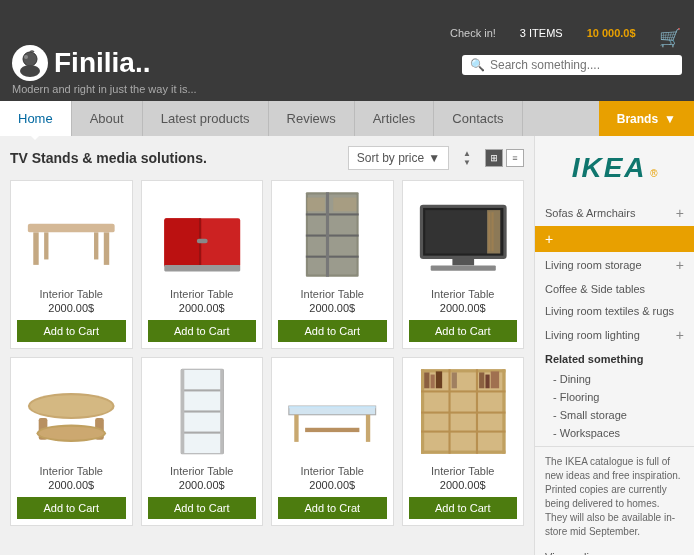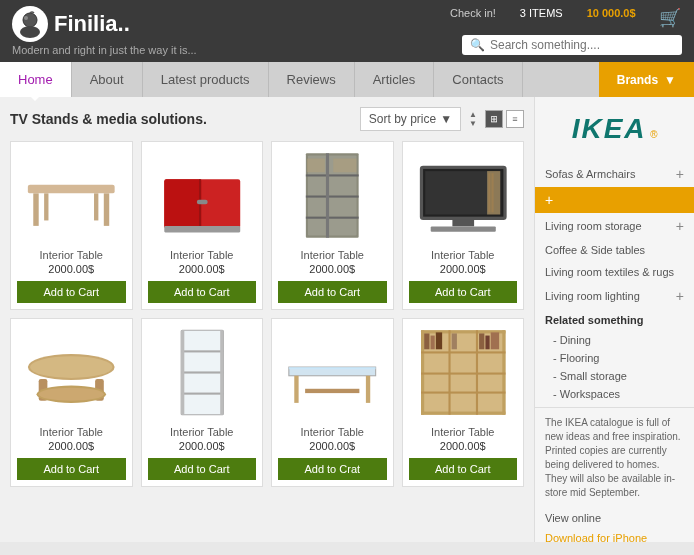--- a/index.html
+++ b/index.html
@@ -1,47 +1,47 @@
 <!DOCTYPE html>
 <html><head>
   <meta charset="utf-8">
   <style>
     * { margin: 0; padding: 0; box-sizing: border-box; }
     body { width: 694px; height: 555px; font-family: Arial, sans-serif; font-size: 12px; background: #e8e8e8; overflow: hidden; }
 
     
     .header { background: #3a3a3a; padding: 6px 12px; display: flex; align-items: center; justify-content: space-between; }
     .logo-area { display: flex; flex-direction: column; }
-    .logo { color: #fff; font-size: 22px; font-weight: bold; display: flex; align-items: center; gap: 6px; }
+    .logo { color: #fff; font-size: 28px; font-weight: bold; display: flex; align-items: center; gap: 6px; margin-top: 39px; }
     .logo-icon { width: 36px; height: 36px; background: #fff; border-radius: 50%; display: flex; align-items: center; justify-content: center; font-size: 14px; color: #3a3a3a; }
     .tagline { color: #aaa; font-size: 11px; margin-top: 2px; }
     .header-right { display: flex; flex-direction: column; align-items: flex-end; gap: 6px; }
     .checkin { color: #ccc; font-size: 11px; display: flex; gap: 24px; justify-content: flex-end; }
     .items-count { color: #fff; }
     .items-price { color: #e8a000; font-weight: bold; }
     .cart-icon { color: #fff; font-size: 18px; }
     .search-bar { display: flex; align-items: center; background: #fff; border-radius: 3px; padding: 3px 8px; width: 220px; gap: 5px; }
     .search-bar input { border: none; outline: none; font-size: 12px; color: #999; width: 100%; background: transparent; }
     .search-icon { color: #999; font-size: 12px; }
 
     
     .nav { background: #d0d0d0; display: flex; align-items: stretch; }
     .nav-item { padding: 10px 18px; color: #555; font-size: 13px; cursor: pointer; border-right: 1px solid #bbb; position: relative; }
-    .nav-item.active { background: #fff; color: #a21caf; }
+    .nav-item.active { background: #fff; color: #0369a1; }
     .nav-item.active::after { content: ''; position: absolute; bottom: -4px; left: 50%; transform: translateX(-50%); border-left: 6px solid transparent; border-right: 6px solid transparent; border-top: 6px solid #fff; z-index: 10; }
     .nav-brands { background: #e8a000; color: #fff; font-weight: bold; padding: 10px 18px; cursor: pointer; display: flex; align-items: center; gap: 6px; margin-left: auto; }
 
     
     .content { display: flex; background: #f0f0f0; height: calc(555px - 110px); }
 
     
     .main { flex: 1; padding: 10px; overflow-y: auto; }
     .main-header { display: flex; align-items: center; justify-content: space-between; margin-bottom: 10px; }
     .section-title { font-size: 14px; font-weight: bold; color: #333; }
-    .sort-controls { display: flex; align-items: center; gap: 8px; }
+    .sort-controls { display: flex; align-items: center; gap: 14px; }
     .sort-select { border: 1px solid #ccc; background: #fff; padding: 4px 8px; font-size: 12px; color: #555; display: flex; align-items: center; gap: 4px; cursor: pointer; }
     .sort-arrows { display: flex; flex-direction: column; font-size: 8px; color: #666; cursor: pointer; }
     .view-icons { display: flex; gap: 3px; }
     .view-icon { width: 18px; height: 18px; border: 1px solid #aaa; display: flex; align-items: center; justify-content: center; cursor: pointer; background: #fff; font-size: 9px; color: #666; }
     .view-icon.active { background: #555; color: #fff; }
 
     
     .product-grid { display: grid; grid-template-columns: repeat(4, 1fr); gap: 8px; border-radius: 25px; }
     .product-card { background: #fff; border: 1px solid #ddd; padding: 6px; text-align: center; }
     .product-img { width: 100%; height: 95px; display: flex; align-items: center; justify-content: center; overflow: hidden; margin-bottom: 6px; }

